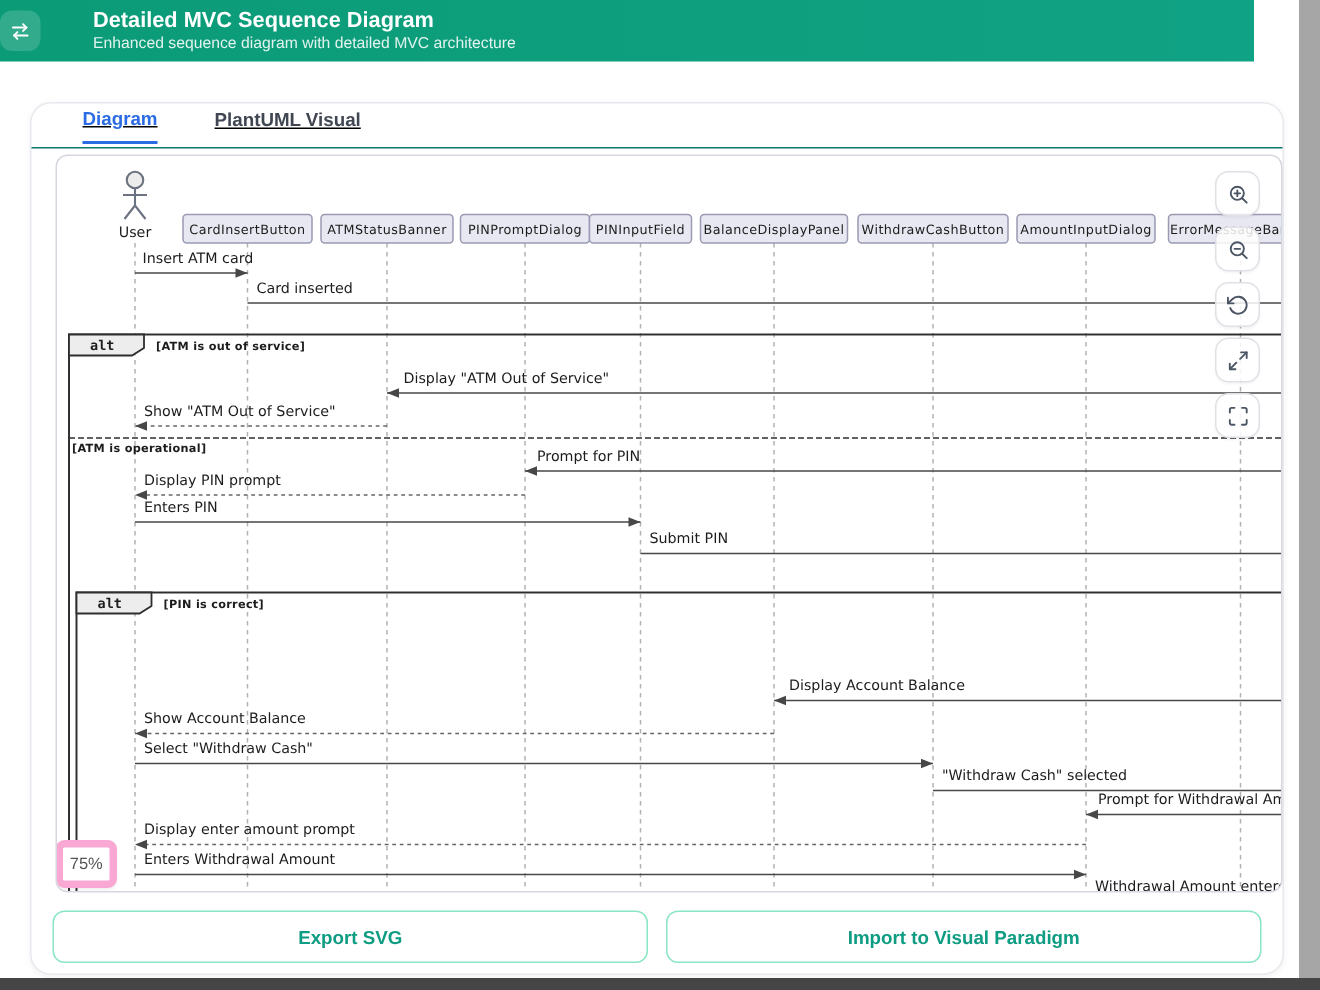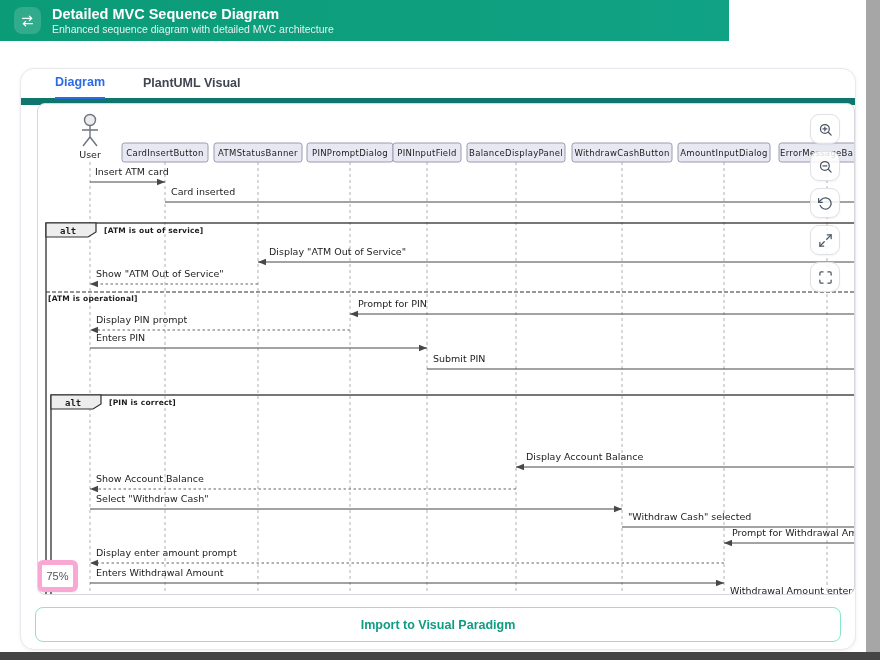--- a/index.html
+++ b/index.html
@@ -2,41 +2,41 @@
 <html><head>
 <meta charset="utf-8">
 <style>
   html,body{margin:0;padding:0;}
   body{
     width:880px;height:660px;position:relative;overflow:hidden;
     background:#ffffff;font-family:"Liberation Sans",sans-serif;
   }
   
   .header{
-    position:absolute;left:0;top:0;width:729px;height:41px;
+    position:absolute;left:0;top:0;width:836px;height:41px;
     background:linear-gradient(90deg,#0b9b77,#10a284);
-    display:flex;align-items:center;padding-left:14px;box-sizing:border-box;
+    display:flex;align-items:center;box-sizing:border-box;gap:24px;
   }
   .header-icon{
     width:27px;height:27px;border-radius:8px;background:rgba(255,255,255,.16);
     display:flex;align-items:center;justify-content:center;margin-right:11px;flex:0 0 auto;
   }
   .header-text{display:flex;flex-direction:column;justify-content:center;}
   .header-title{font-size:14.5px;font-weight:bold;color:#fff;line-height:1.3;}
   .header-sub{font-size:10.5px;color:rgba(255,255,255,.88);line-height:1.25;}
   
   .scrollbar{position:absolute;right:0;top:0;width:14px;height:652px;background:#a6a6a6;}
   .bottombar{position:absolute;left:0;bottom:0;width:880px;height:8px;background:#454545;}
   
   .card{
     position:absolute;left:20px;top:68px;width:836px;height:582px;background:#fff;
     border:1px solid #e8e8ee;border-radius:14px;box-shadow:0 1px 4px rgba(17,24,39,.06);
     box-sizing:border-box;
   }
-  .tabs{display:flex;align-items:flex-end;height:29px;padding-left:34px;border-bottom:7px solid #0f766e;}
+  .tabs{display:flex;align-items:center;height:29px;padding-left:34px;border-bottom:1px solid #0f766e;text-decoration:underline;}
   .tab{font-size:12.5px;padding-bottom:8px;margin-right:38px;cursor:pointer;white-space:nowrap;}
   .tab.active{color:#2b6be4;font-weight:700;border-bottom:2px solid #2b6be4;margin-bottom:-1px;}
   .tab.inactive{color:#404652;font-weight:600;}
   
   .panel{
     position:absolute;left:16px;top:34px;width:818px;height:492px;background:#fff;
     border:1px solid #d5d8de;border-radius:8px;overflow:hidden;box-sizing:border-box;
   }
   .panel svg.seq{position:absolute;left:0;top:0;}
   .zoom-stack{position:absolute;right:14px;top:10px;display:flex;flex-direction:column;gap:7px;}
@@ -271,15 +271,16 @@
             <path d="M16 21h3a2 2 0 0 0 2-2v-3"></path>
             <path d="M8 21H5a2 2 0 0 1-2-2v-3"></path>
         </svg>
       </button>
     </div>
 
     <div class="zoom-badge">75%</div>
   </div>
 
   <div class="footer">
+    <button class="footer-btn">Export SVG</button>
     <button class="footer-btn">Import to Visual Paradigm</button>
   </div>
 </div>
 
 </body></html>

